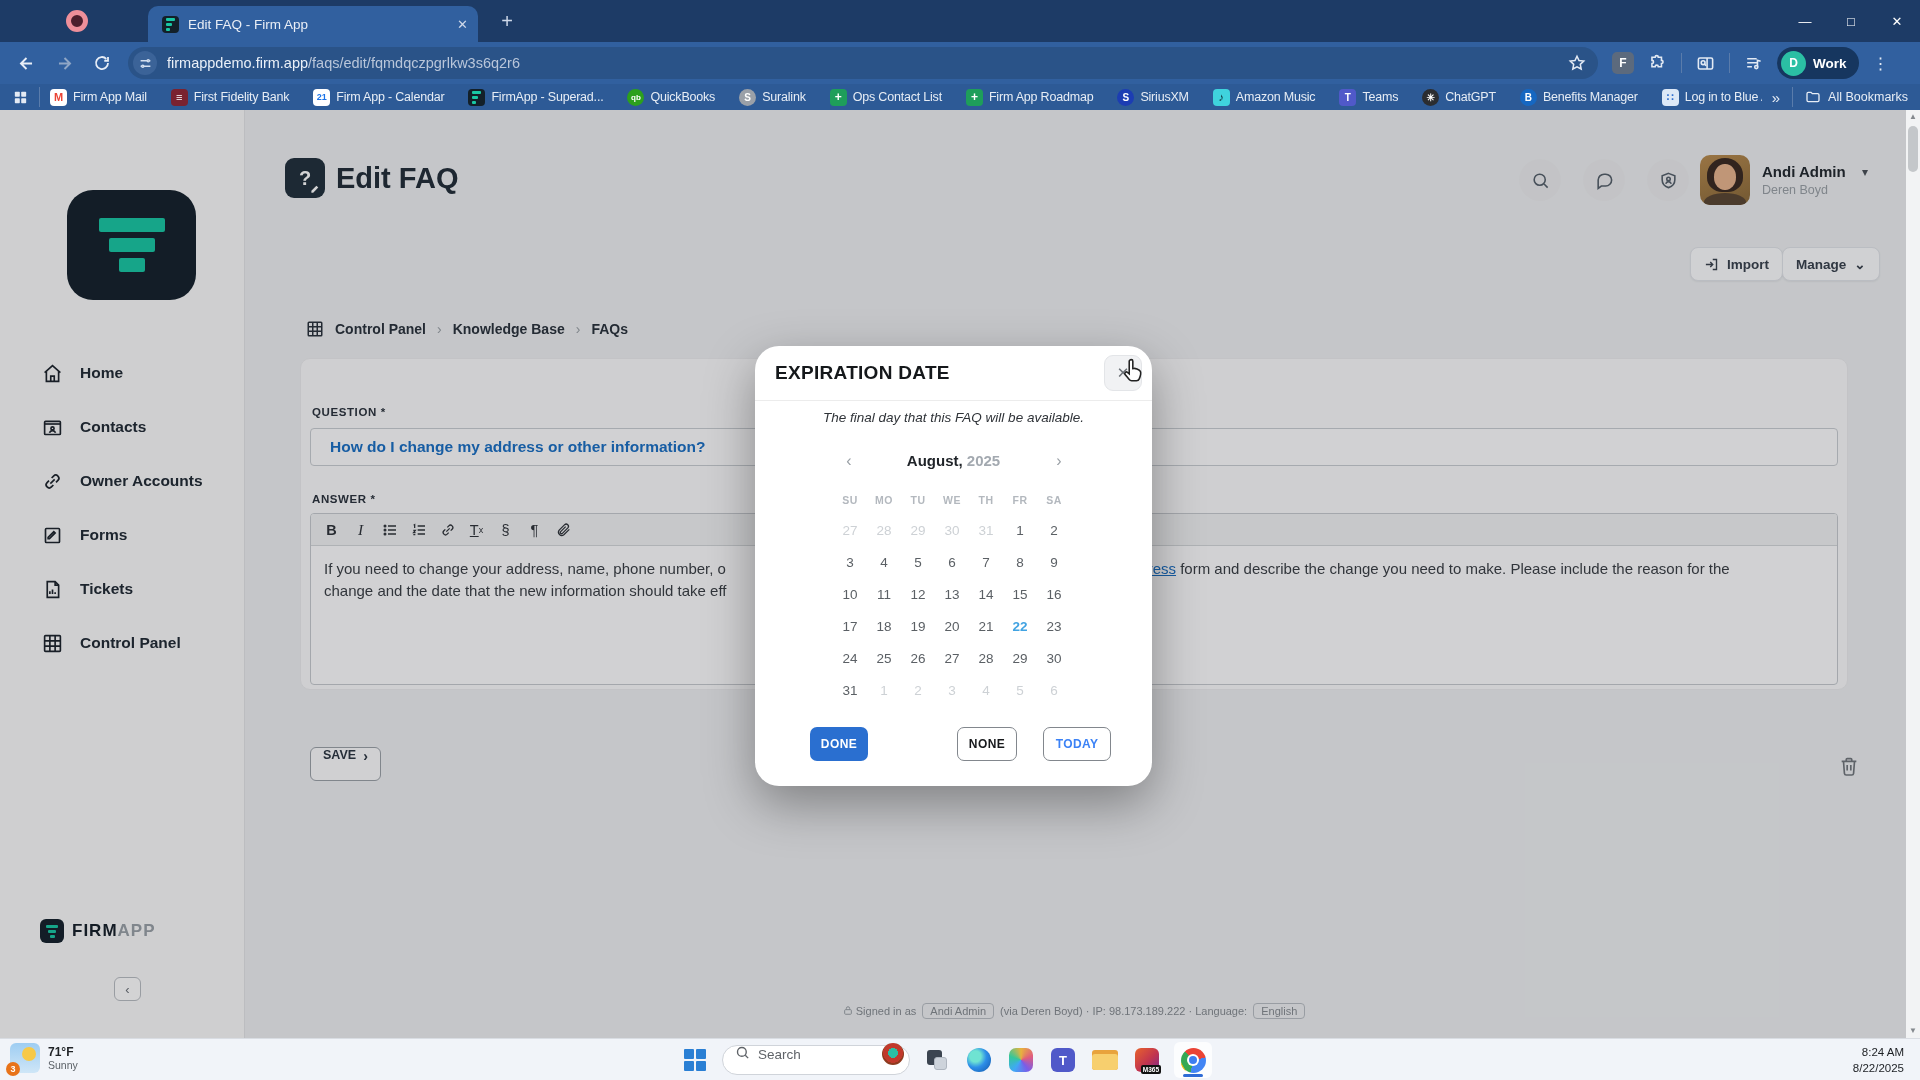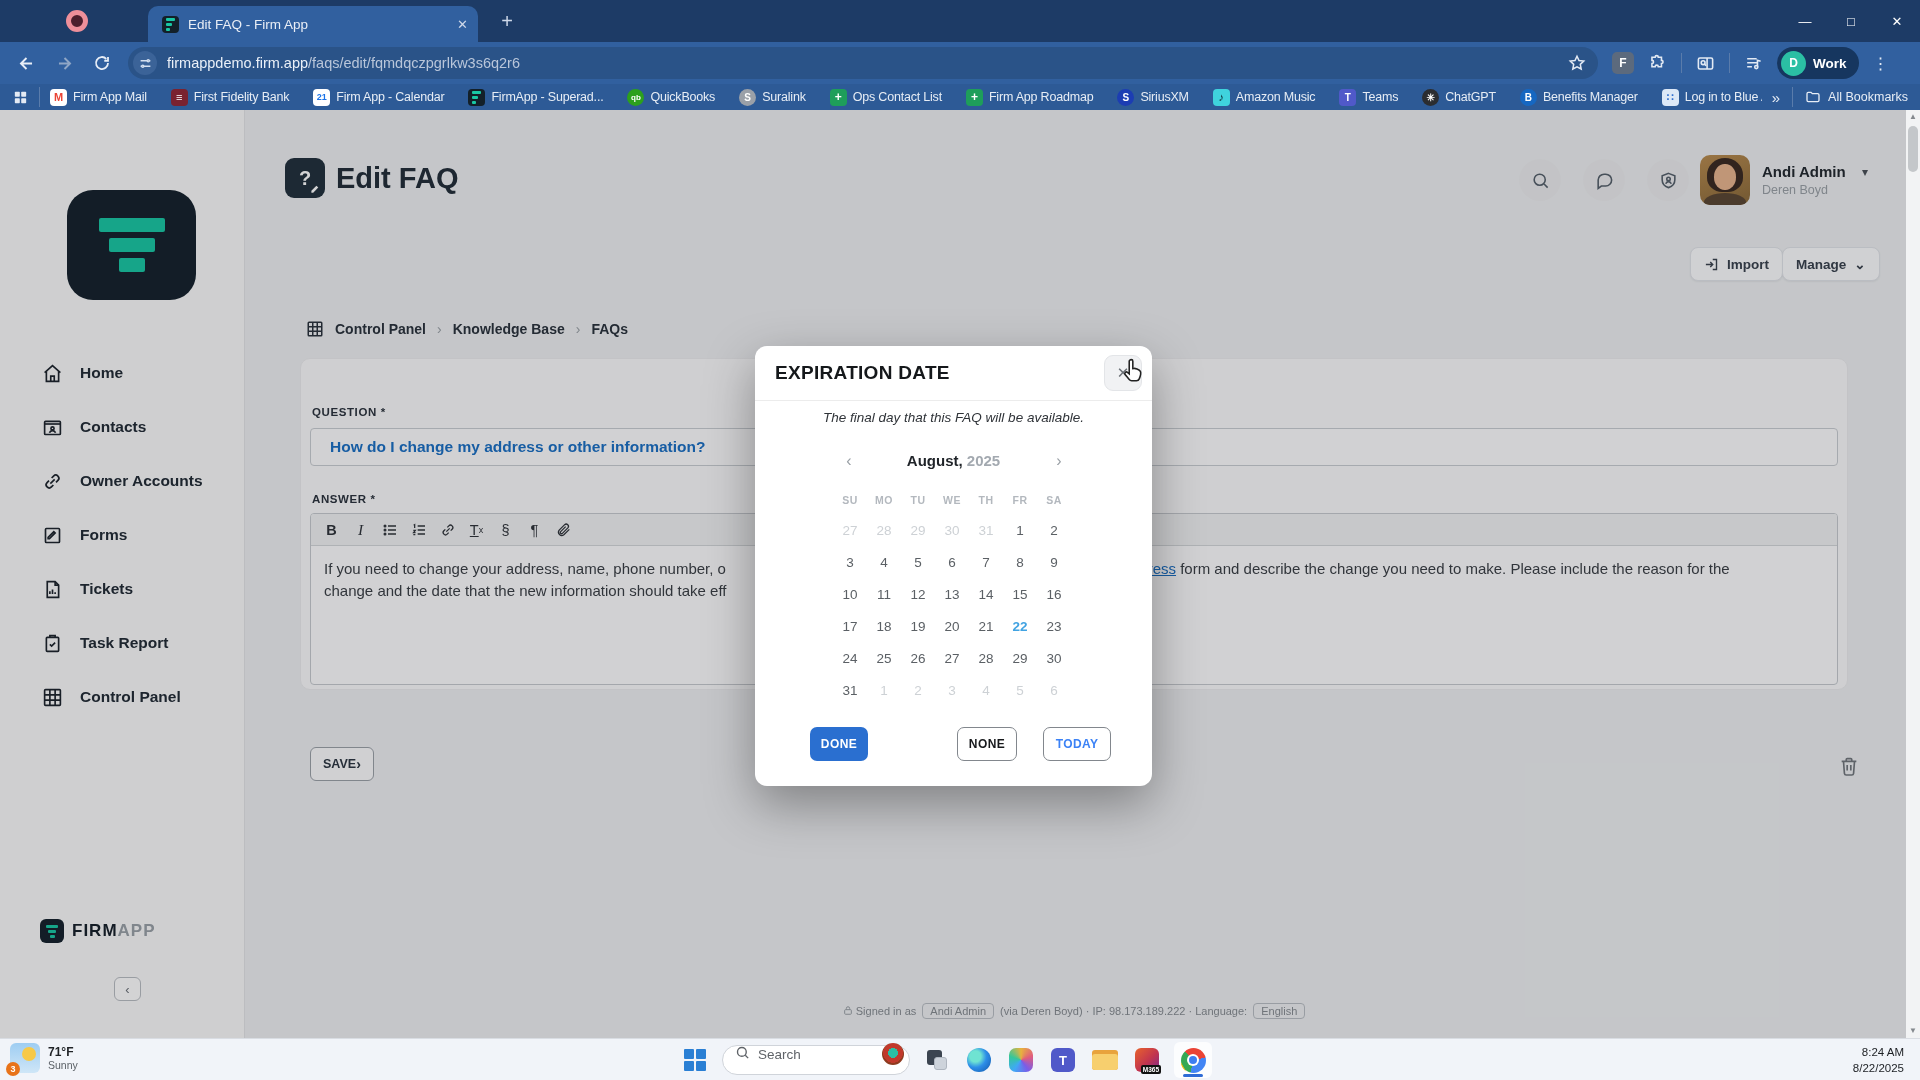--- a/index.html
+++ b/index.html
@@ -119,33 +119,33 @@
   .ebtn.b { font-weight:800; }
   .ebtn.i { font-style:italic; font-family:"Liberation Serif",serif; font-size:15.5px; }
   .ebtn sub { font-size:9px; }
   .ans { position:absolute; font-size:15px; color:#3a3f45; white-space:nowrap; }
   #ans-l1-left { left:13px; top:46px; }
   #ans-l1-right { left:820px; top:46px; }
   #ans-l2 { left:13px; top:68px; }
   .ans a { color:#1a6fc4; text-decoration:underline; }
 
   #save-btn { position:absolute; left:310px; top:637px; height:34px; padding:0 12px; background:#fcfcfd;
-    border:1px solid #9ba1a8; border-radius:6px; display:flex; align-items:center; 
+    border:1px solid #9ba1a8; border-radius:6px; display:flex; align-items:flex-start; gap:7px;
     font-size:12.5px; font-weight:800; color:#2c3642; }
   #save-btn .chev { font-size:14px; font-weight:700; }
   #trash-btn { position:absolute; left:1838px; top:645px; width:22px; height:22px; color:#72777d; }
 
   #statusbar { position:absolute; left:245px; top:893px; width:1661px; text-align:center; font-size:11px; color:#868b91; }
   #statusbar .chip { display:inline-block; border:1px solid #b9bec4; border-radius:4px; padding:1px 7px; margin:0 3px; }
   #statusbar .lock { display:inline-block; width:10px; height:11px; vertical-align:-1px; color:#9aa0a6; }
 
   #dim { position:absolute; left:0; top:0; width:100%; height:100%; background:rgba(10,12,14,.18); z-index:5; }
 
   
-  #modal { position:absolute; left:755px; top:236px; width:397px; height:440px; background:#fff; border-radius:12px;
+  #modal { position:absolute; left:755px; top:236px; width:397px; height:440px; background:#fff; border-radius:24px;
     box-shadow:0 18px 50px rgba(0,0,0,.35); z-index:10; }
   #modal-title { position:absolute; left:20px; top:16px; font-size:19px; font-weight:800; letter-spacing:.3px; color:#15181b; }
   #modal-close { position:absolute; right:10px; top:9px; width:38px; height:36px; border-radius:9px; background:#f1f2f4;
     border:1px solid #e3e5e8; color:#6a6f75; display:flex; align-items:center; justify-content:center; font-size:15px; }
   #modal-hr { position:absolute; left:0; top:54px; width:100%; height:1px; background:#ececec; }
   #modal-sub { position:absolute; left:0; top:64px; width:100%; text-align:center; font-style:italic; font-size:13.5px; color:#2f3338; }
   .cal-chev { position:absolute; top:103px; width:24px; height:24px; color:#9aa0a6; display:flex; align-items:center; justify-content:center; font-size:16px; }
   #chev-prev { left:82px; } #chev-next { left:292px; }
   #cal-month-row { position:absolute; left:0; top:106px; width:100%; text-align:center; font-size:15px; }
   #cal-month { font-weight:800; color:#1f2328; } #cal-year { font-weight:700; color:#a3a9b0; }
@@ -430,28 +430,20 @@
           <div class="nav-item">
             <span class="nicon"><svg width="21" height="21" viewBox="0 0 24 24" fill="none" stroke="currentColor" stroke-width="1.9">
                 <path d="M6 3h9l4 4v14H6z"></path>
                 <path d="M15 3v4h4"></path>
                 <path d="M9 17v-3M12 17v-5M15 17v-2"></path>
               </svg></span>
             <span class="nlabel">Tickets</span>
           </div>
           <div class="nav-item">
             <span class="nicon"><svg width="21" height="21" viewBox="0 0 24 24" fill="none" stroke="currentColor" stroke-width="1.9">
-                <rect x="5" y="5" width="14" height="16" rx="1"></rect>
-                <path d="M9 5V3h6v2"></path>
-                <path d="M9 13l2 2 4-4"></path>
-              </svg></span>
-            <span class="nlabel">Task Report</span>
-          </div>
-          <div class="nav-item">
-            <span class="nicon"><svg width="21" height="21" viewBox="0 0 24 24" fill="none" stroke="currentColor" stroke-width="1.9">
                 <rect x="3" y="3" width="18" height="18" rx="1"></rect>
                 <path d="M3 9h18M3 15h18M9 3v18M15 3v18"></path>
               </svg></span>
             <span class="nlabel">Control Panel</span>
           </div>
         </div>
       <div id="brand">
         <span id="brand-logo">
             <i style="width:12px"></i>
             <i style="width:8px"></i>

